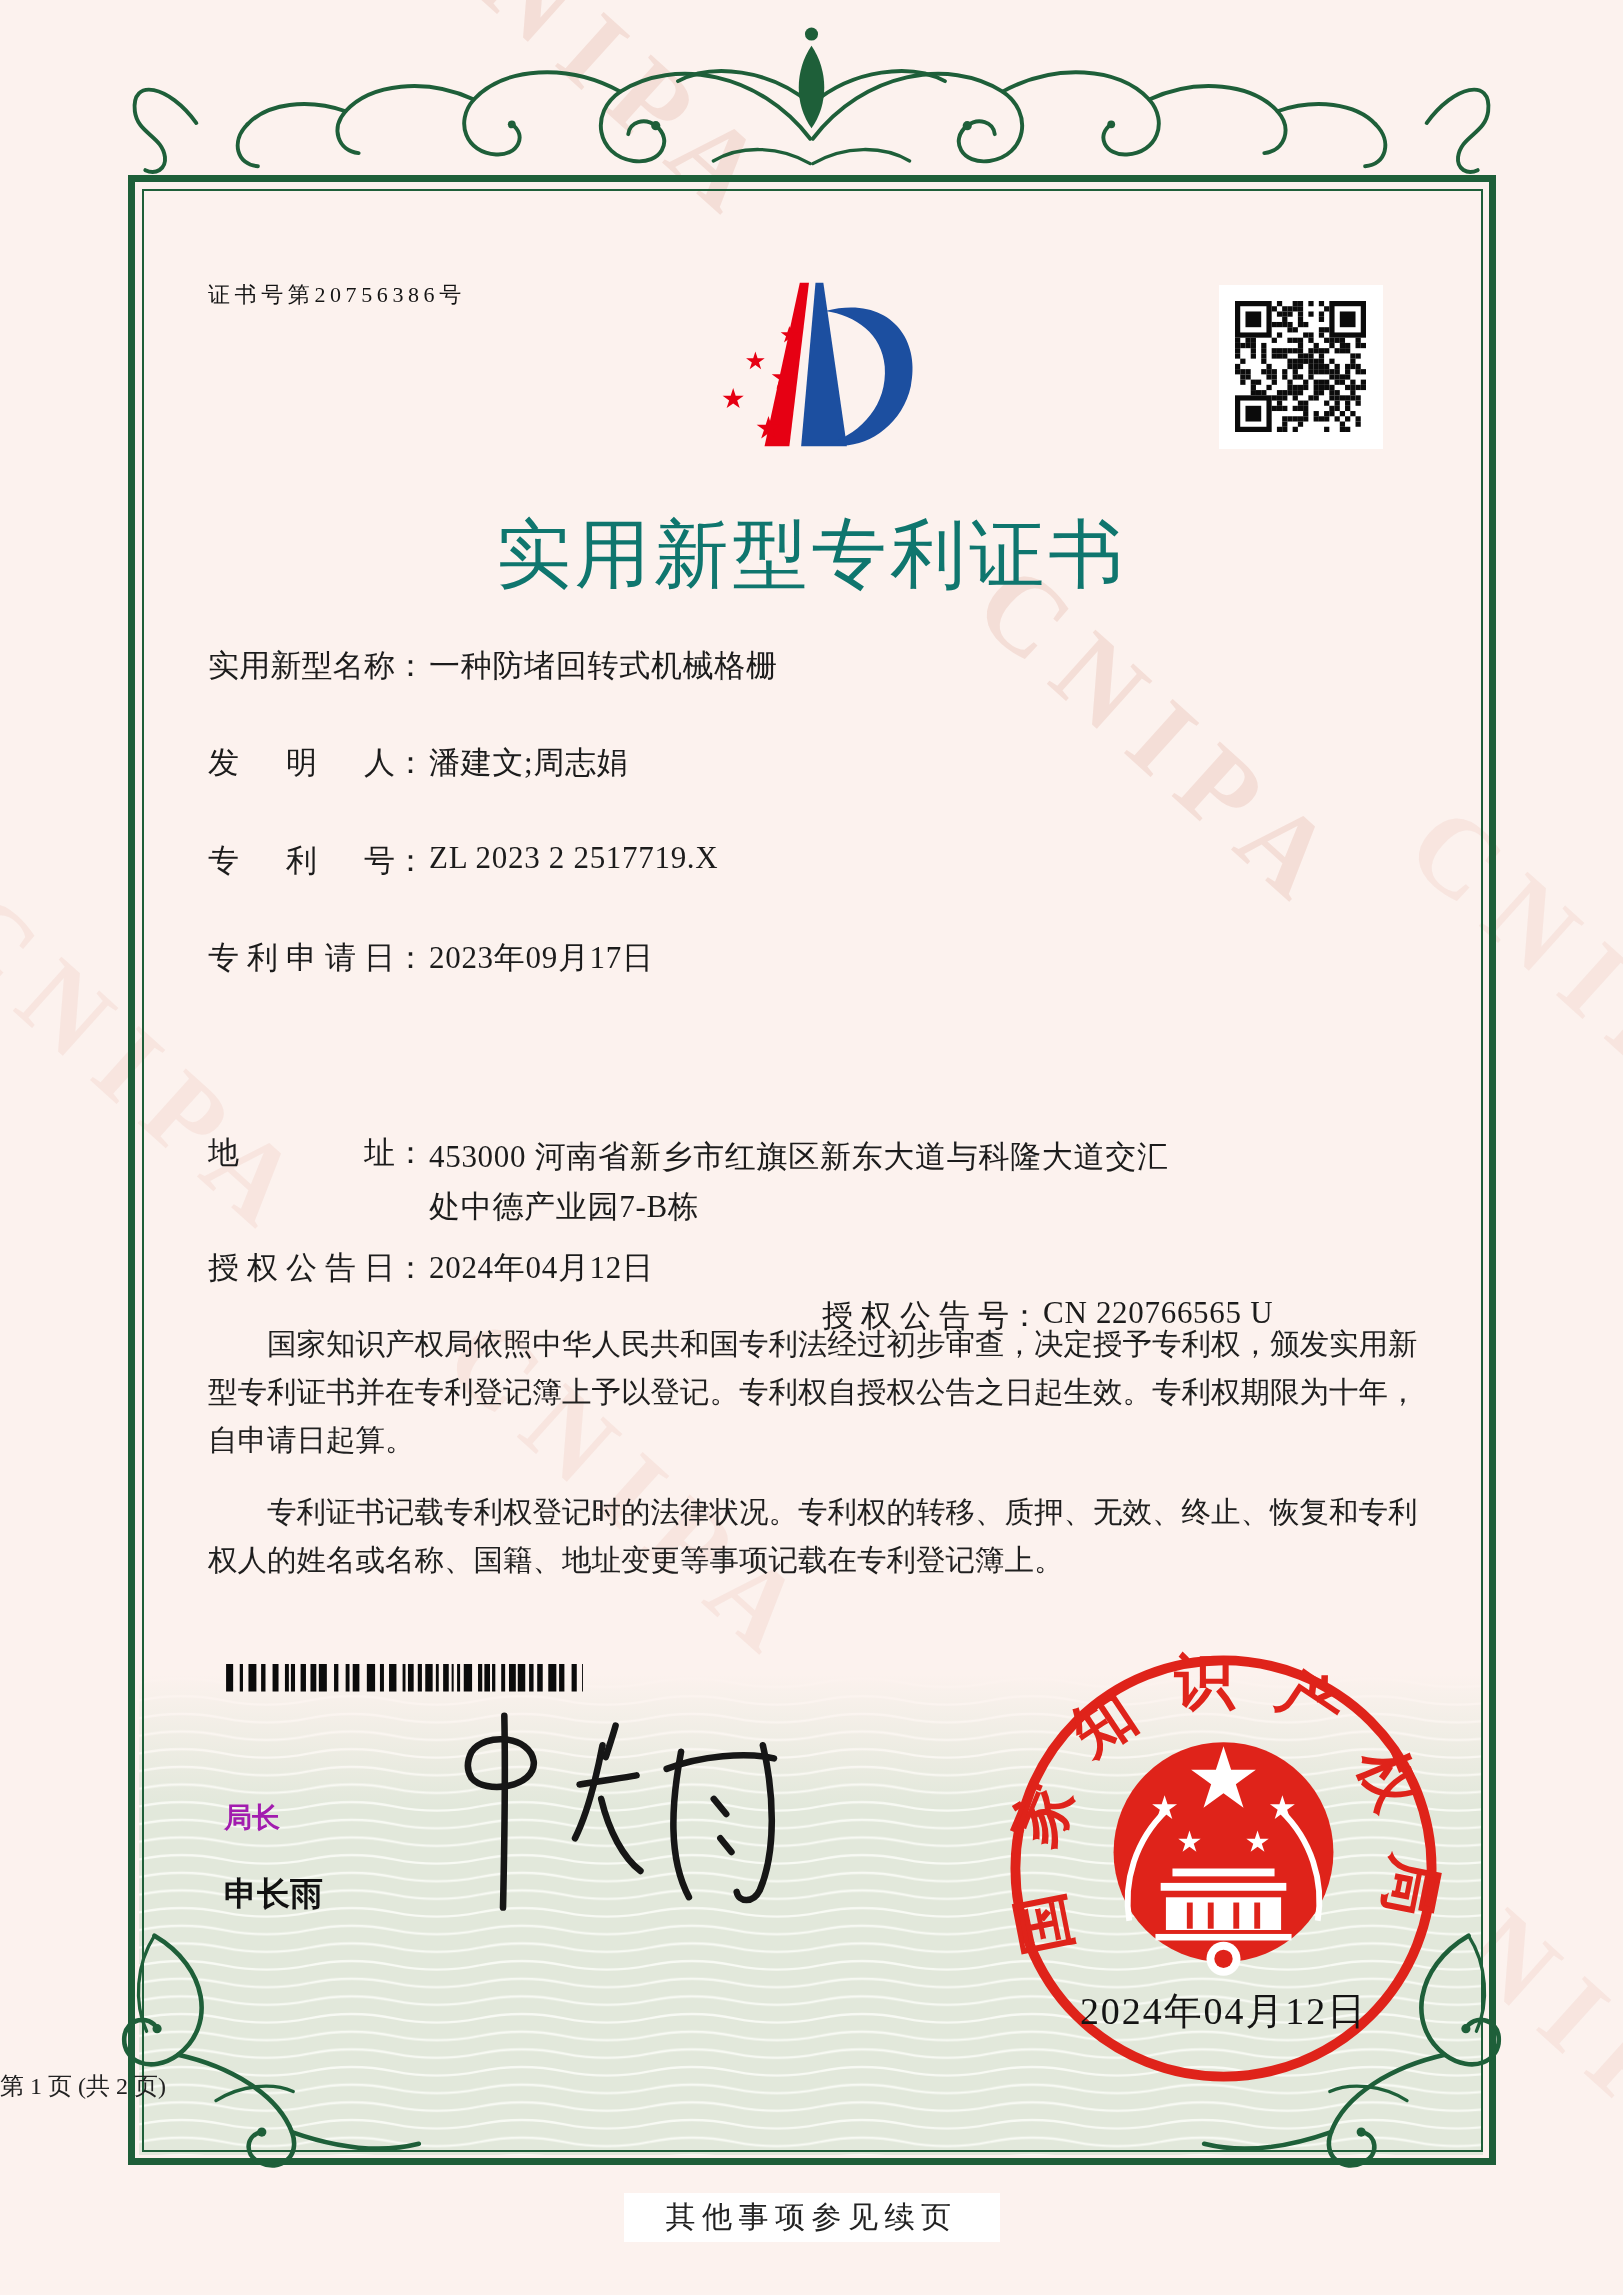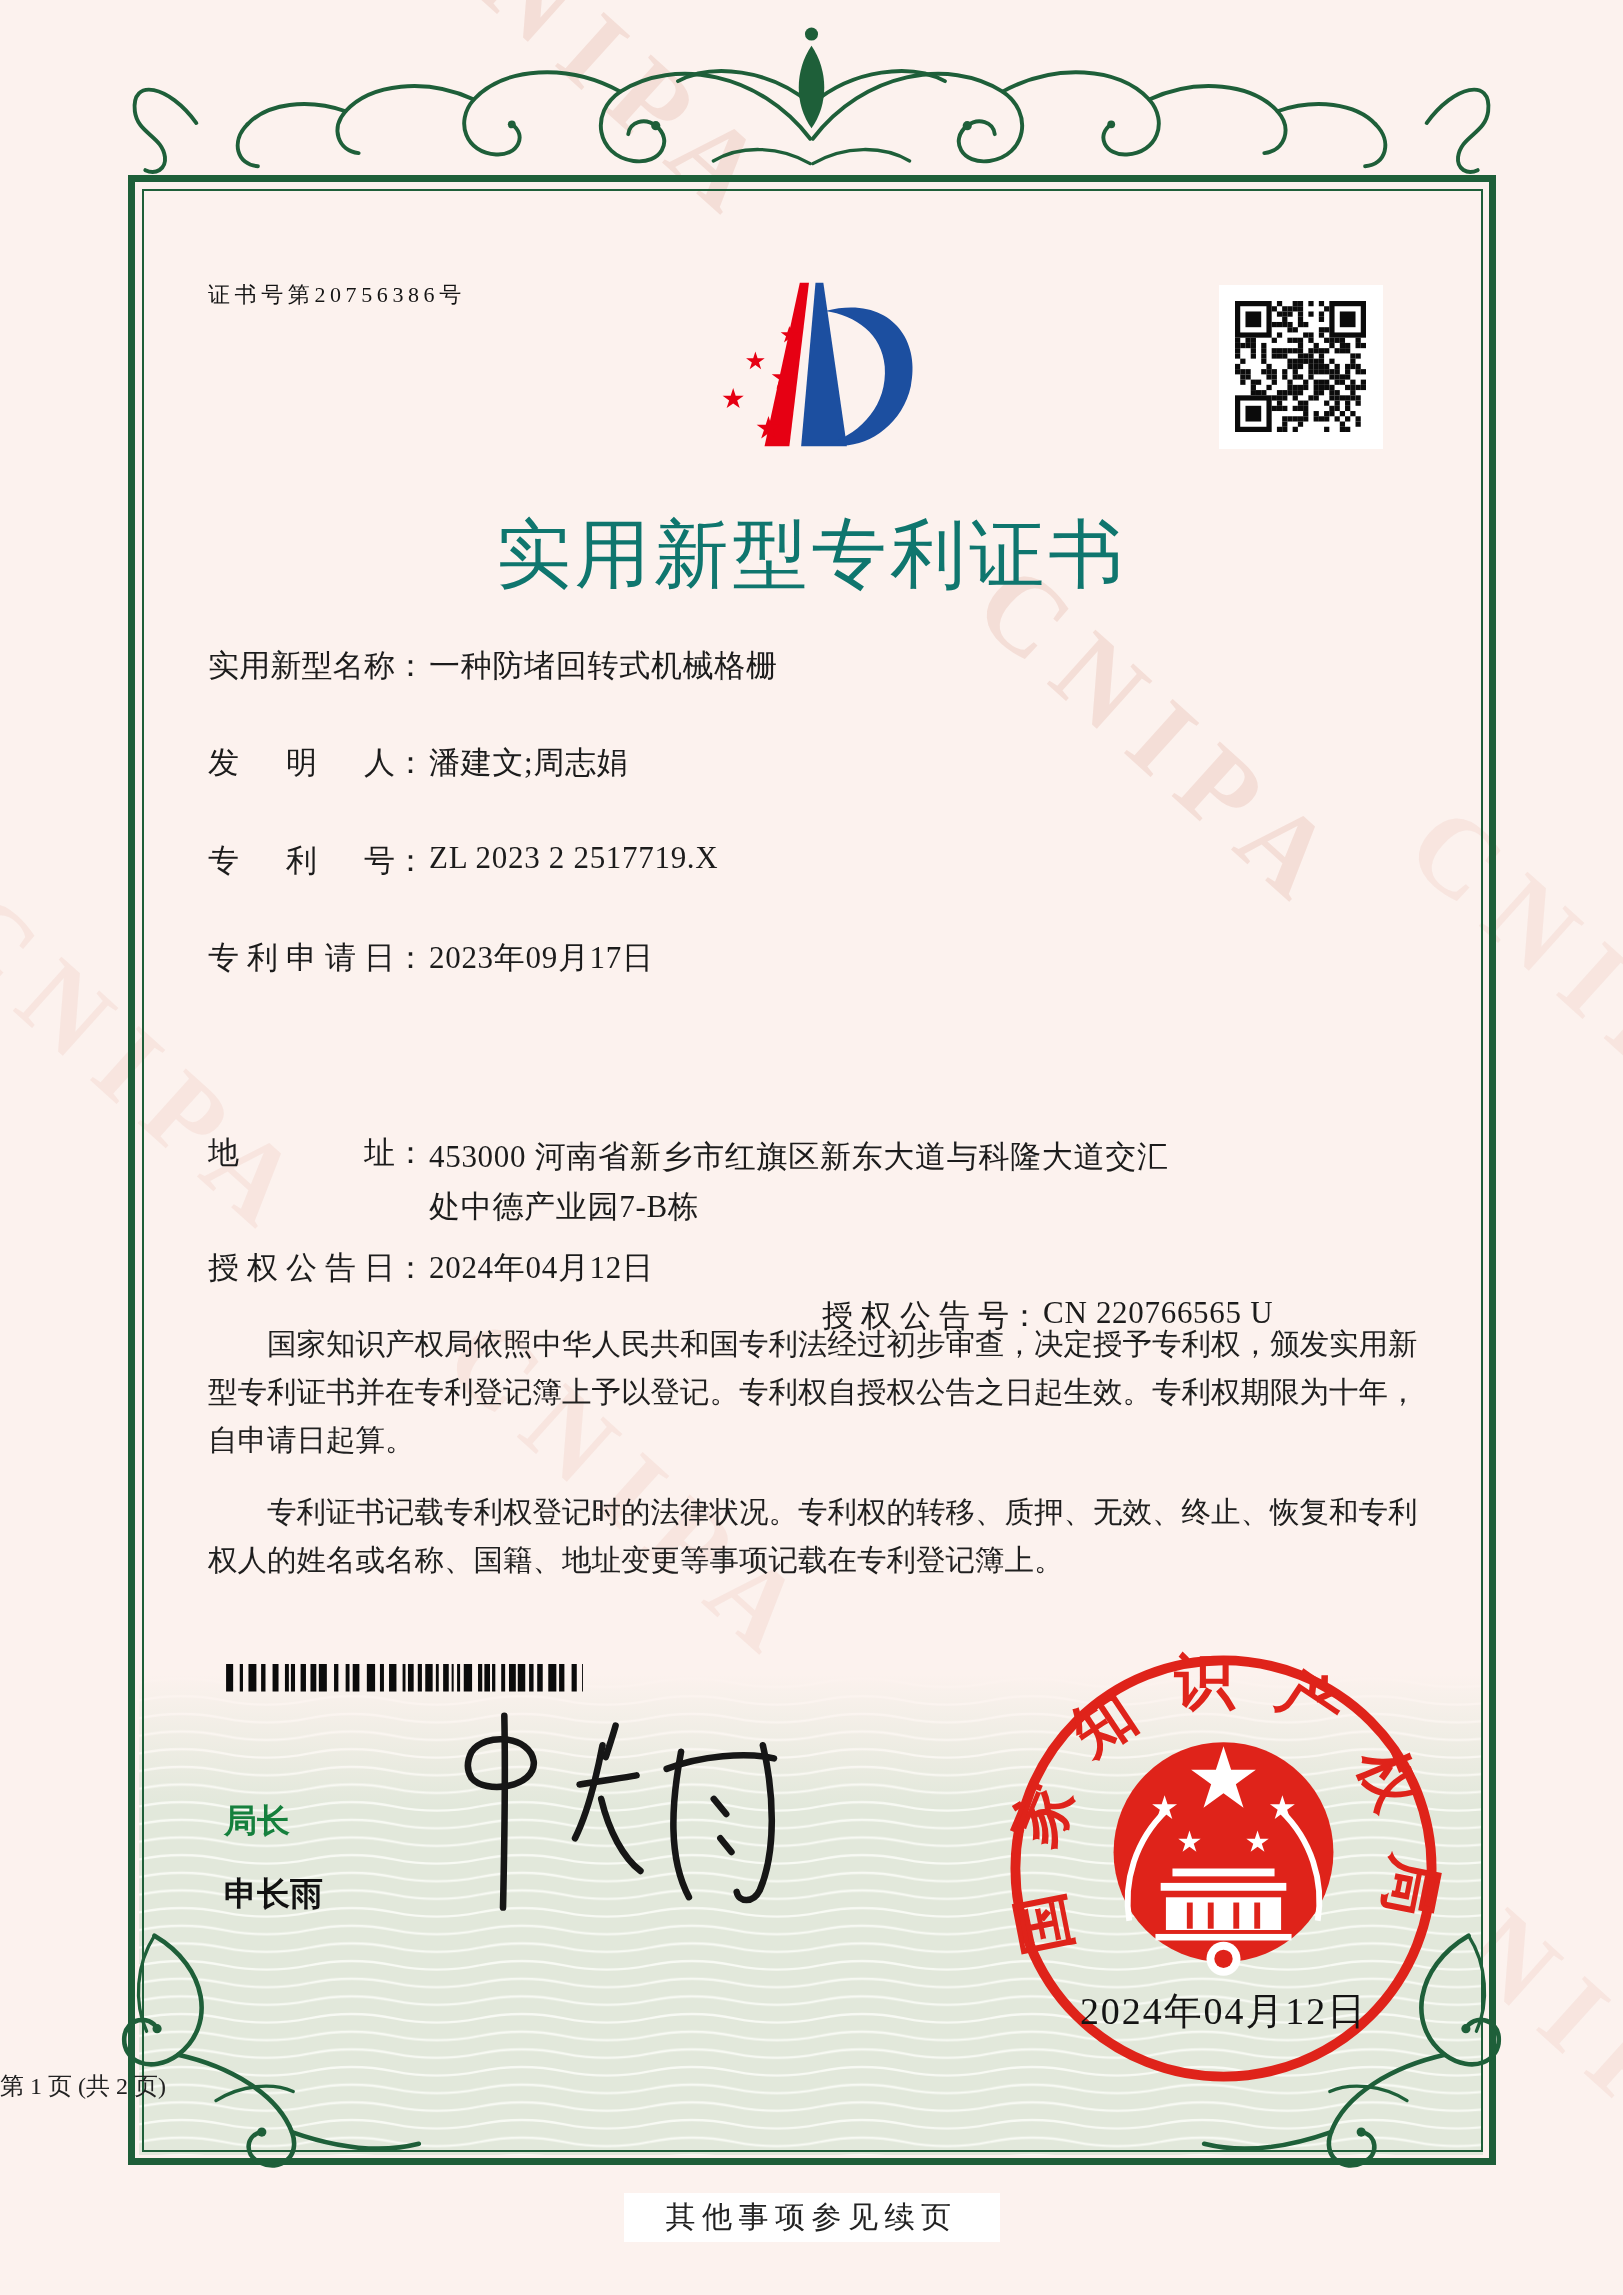--- a/index.html
+++ b/index.html
@@ -38,22 +38,22 @@
   .flabel{display:inline-block;width:187px;text-align:justify;text-align-last:justify;vertical-align:top;}
   .fcolon{display:inline-block;width:34px;vertical-align:top;}
   .fvalue{display:inline-block;vertical-align:top;letter-spacing:0.7px;}
   .fvalue.wrap{white-space:pre-line;width:812px;line-height:1.62;}
   .grant2{position:absolute;left:614px;top:0;margin-top:48px;}
   
   .bodytext{position:absolute;left:208px;top:1321px;width:1211px;font-size:29.5px;line-height:1.62;color:#1f1f1f;}
   .bodytext p{margin:0 0 25px 0;text-indent:2em;}
   
   .barcode{position:absolute;left:226px;top:1664px;}
-  .signer-role{position:absolute;left:224px;top:1799px;font-size:33px;font-weight:bold;
-    font-family:"Liberation Sans","DejaVu Sans",sans-serif;color:#15803d;}
+  .signer-role{position:absolute;left:224px;top:1799px;font-size:28px;font-weight:bold;
+    font-family:"Liberation Sans","DejaVu Sans",sans-serif;color:#a21caf;}
   .signer-name{position:absolute;left:224px;top:1872px;font-size:33px;font-weight:bold;
     font-family:Liberation Mono, monospace;color:#111;}
   .signature{position:absolute;left:406px;top:1706px;}
   .seal{position:absolute;left:1001px;top:1646px;}
   .pagenum{position:absolute;left:0;right:0;top:2070px;font-size:24px;color:#222;}
   .notebox{position:absolute;left:50%;transform:translateX(-50%);top:2193px;
     background:#ffffff;padding:4px 42px;font-size:30px;letter-spacing:6.5px;color:#222;}
 </style>
 </head>
 <body>

